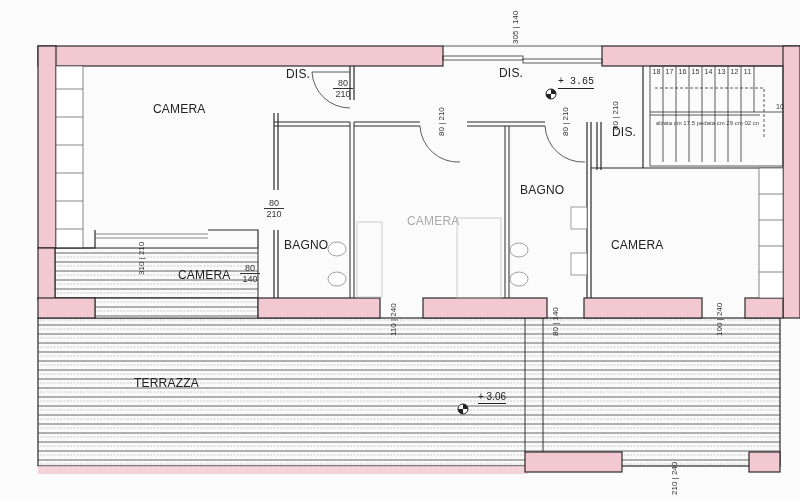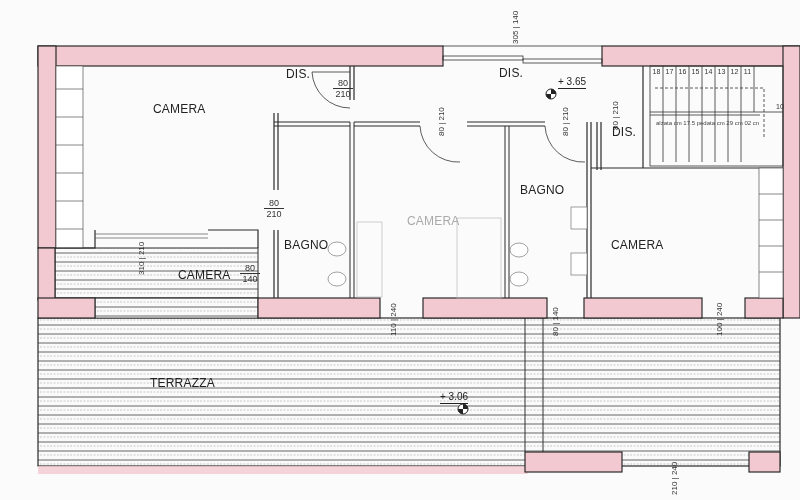--- a/index.html
+++ b/index.html
@@ -143,21 +143,21 @@
     <path d="M463 404 A5 5 0 0 1 468 409 L463 409Z M463 414 A5 5 0 0 1 458 409 L463 409Z" fill="#222"></path>
   </g>
 </svg>
 
 <div class="lbl" style="left:153px;top:102px;">CAMERA</div>
 <div class="lbl faded" style="left:407px;top:214px;">CAMERA</div>
 <div class="lbl" style="left:611px;top:238px;">CAMERA</div>
 <div class="lbl" style="left:284px;top:238px;">BAGNO</div>
 <div class="lbl" style="left:520px;top:183px;">BAGNO</div>
 <div class="lbl" style="left:178px;top:268px;">CAMERA</div>
-<div class="lbl" style="left:150px;top:376px;">TERRAZZA</div>
+<div class="lbl" style="left:134px;top:376px;">TERRAZZA</div>
 <div class="lbl" style="left:286px;top:67px;">DIS.</div>
 <div class="lbl" style="left:499px;top:66px;">DIS.</div>
 <div class="lbl" style="left:612px;top:125px;">DIS.</div>
 
 <div class="dim" style="left:333px;top:78px;width:20px;">
   <span class="num">80</span>
     <span class="den">210</span>
 </div>
 <div class="dim" style="left:264px;top:198px;width:20px;">
   <span class="num">80</span>
@@ -171,22 +171,22 @@
 <div class="vdim" style="left:511px;top:44px;"><span>305</span> | <span>140</span></div>
 <div class="vdim" style="left:437px;top:136px;"><span>80</span> | <span>210</span></div>
 <div class="vdim" style="left:561px;top:136px;"><span>80</span> | <span>210</span></div>
 <div class="vdim" style="left:611px;top:130px;"><span>80</span> | <span>210</span></div>
 <div class="vdim" style="left:137px;top:275px;"><span>310</span> | <span>210</span></div>
 <div class="vdim" style="left:389px;top:336px;"><span>110</span> | <span>240</span></div>
 <div class="vdim" style="left:551px;top:336px;"><span>80</span> | <span>140</span></div>
 <div class="vdim" style="left:715px;top:336px;"><span>100</span> | <span>240</span></div>
 <div class="vdim" style="left:670px;top:495px;"><span>210</span> | <span>240</span></div>
 
-<div class="level" style="left:558px;top:76px;"><span>+ 3.65</span></div>
-<div class="level" style="left:440px;top:391px;"><span>+ 3.06</span></div>
+<div class="level" style="left:558px;top:76px;font-family:Liberation Mono, monospace;"><span>+ 3.65</span></div>
+<div class="level" style="left:478px;top:391px;"><span>+ 3.06</span></div>
 
 <div style="position:absolute;left:650px;top:68px;font-size:7px;color:#333;display:flex;">
   <span style="width:13px;text-align:center;">18</span>
   <span style="width:13px;text-align:center;">17</span>
   <span style="width:13px;text-align:center;">16</span>
   <span style="width:13px;text-align:center;">15</span>
   <span style="width:13px;text-align:center;">14</span>
   <span style="width:13px;text-align:center;">13</span>
   <span style="width:13px;text-align:center;">12</span>
   <span style="width:13px;text-align:center;">11</span>

